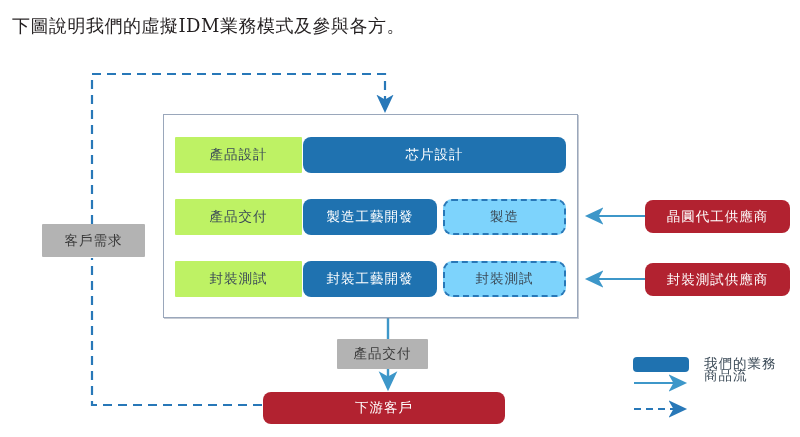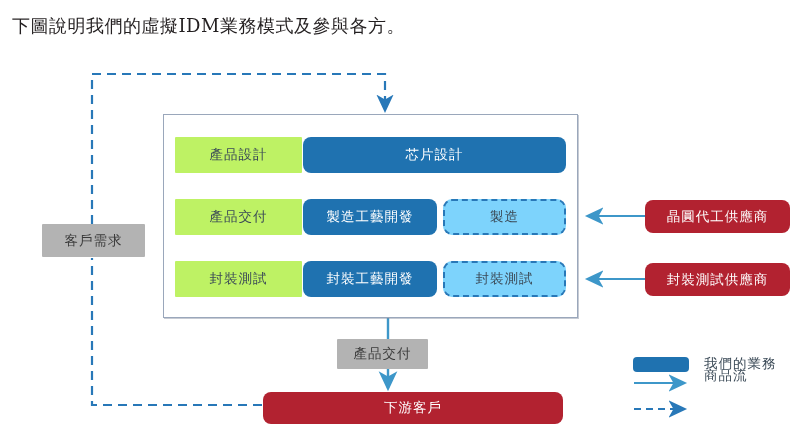--- a/index.html
+++ b/index.html
@@ -220,21 +220,21 @@
     <span>封裝測試供應商</span>
   </div>
   <div class="node red" style="left:645px; top:200px; width:145px; height:33px;">
     <span>晶圓代工供應商</span>
   </div>
 
   <div class="node gray" style="left:337px; top:339px; width:91px; height:30px;">
     <span>產品交付</span>
   </div>
 
-  <div class="node red" style="left:263px; top:392px; width:300px; height:32px;">
+  <div class="node red" style="left:263px; top:392px; width:242px; height:32px;">
     <span>下游客戶</span>
   </div>
 
   <div id="legend">
     <div class="legend-row" style="top:0px;">
       <span class="legend-swatch">
         <span class="swatch-box"></span>
       </span>
       <span class="legend-label">我們的業務</span>
     </div>

